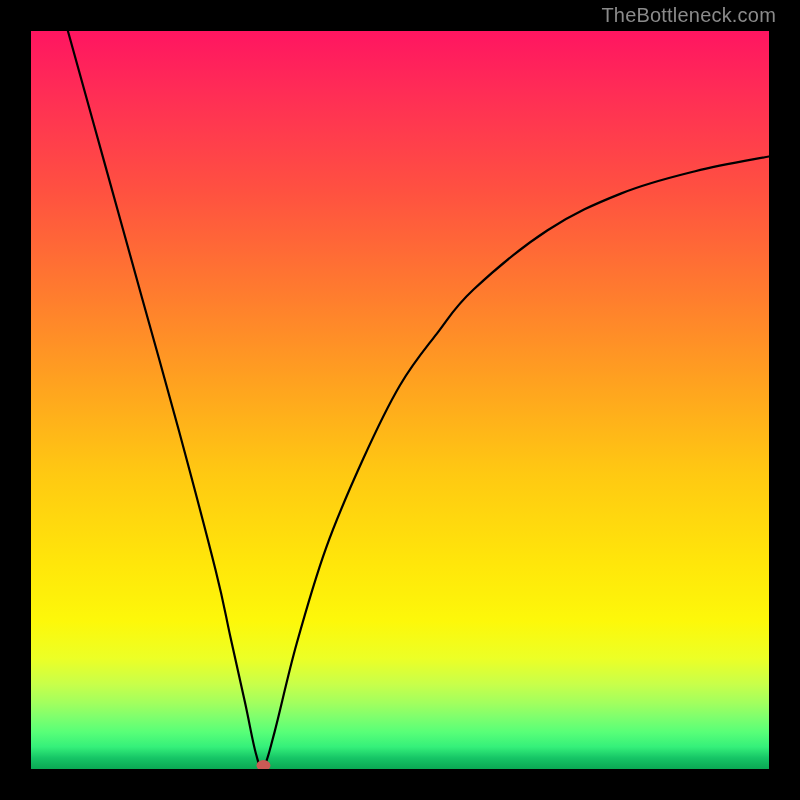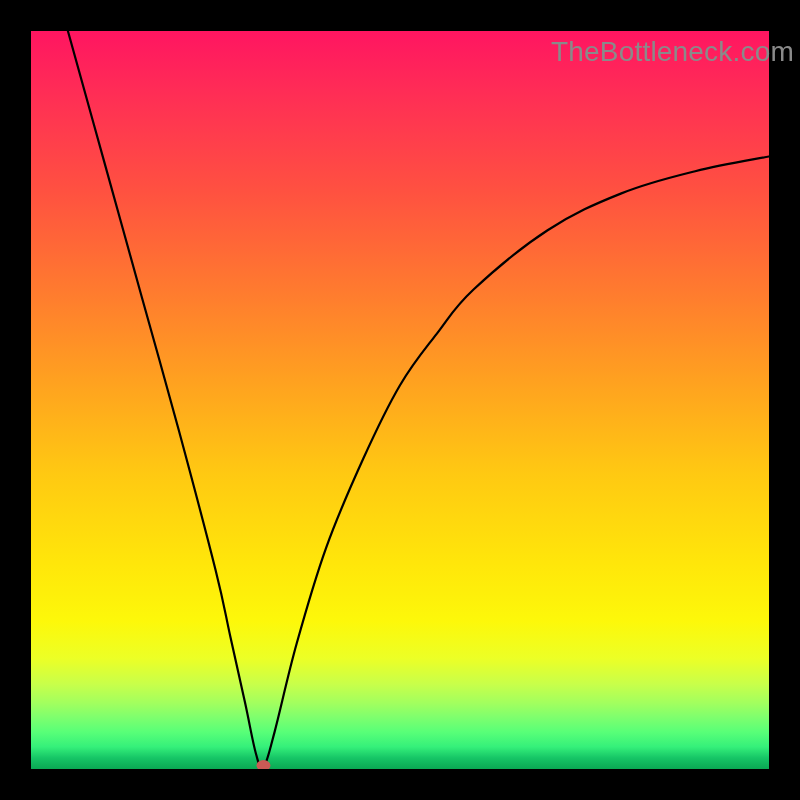--- a/index.html
+++ b/index.html
@@ -52,26 +52,25 @@
   .curve-svg {
     position: absolute;
     inset: 0;
     width: 100%;
     height: 100%;
     display: block;
   }
   .watermark {
     position: absolute;
     top: 4px;
-    right: 6px;
+    right: 24px;
     color: #8a8a8a;
-    font-size: 28px;
+    font-size: 20px;
     letter-spacing: 0.2px;
     font-weight: 500;
-    margin-top: 32px;
   }
 </style>
 </head>
 <body>
 
 <div class="outer">
   <div class="plot">
     <div class="gradient"></div>
     <svg class="curve-svg" viewBox="0 0 738 738" preserveAspectRatio="none">
       <path d="M 36.9 0 C 43.542 23.911200000000004, 60.516 85.01760000000003, 73.8 132.84000000000003 C 87.084 180.66240000000005, 97.416 217.85760000000002, 110.7 265.68 C 123.98400000000001 313.50239999999997, 134.316 349.3692, 147.6 398.52 C 160.884 447.6708, 175.2012 501.5448, 184.5 538.74 C 193.7988 575.9352, 193.9464 581.2488, 199.26000000000002 605.16 C 204.57360000000003 629.0712, 209.3706 650.3256, 214.01999999999998 671.58 C 218.66939999999997 692.8344000000001, 221.769 711.55008, 225.09 723.24 C 228.411 734.92992, 229.149 740.5092, 232.47 736.524 C 235.791 732.5388, 237.56220000000002 723.4171200000001, 243.54000000000002 701.1 C 249.51780000000002 678.78288, 256.38120000000004 645.75, 265.68 612.54 C 274.9788 579.3299999999999, 283.2444 549.8100000000001, 295.2 516.6 C 307.1556 483.39000000000004, 318.81600000000003 457.26480000000004, 332.1 428.04 C 345.384 398.8152, 355.716 376.82280000000003, 369 354.24 C 382.284 331.6572, 392.61600000000004 319.84920000000005, 405.90000000000003 302.58000000000004 C 419.184 285.31080000000003, 422.874 276.8976, 442.8 258.3 C 462.726 239.7024, 490.03200000000004 216.5292, 516.6 199.26 C 543.168 181.99079999999998, 563.832 172.98720000000003, 590.4 162.36 C 616.968 151.7328, 637.6320000000001 146.8619999999999, 664.2 140.2199999999999 C 690.768 133.57799999999992, 724.716 128.1168, 738 125.46000000000004" fill="none" stroke="#000000" stroke-width="2.2" stroke-linecap="round" stroke-linejoin="round" id="curvePath"></path>

